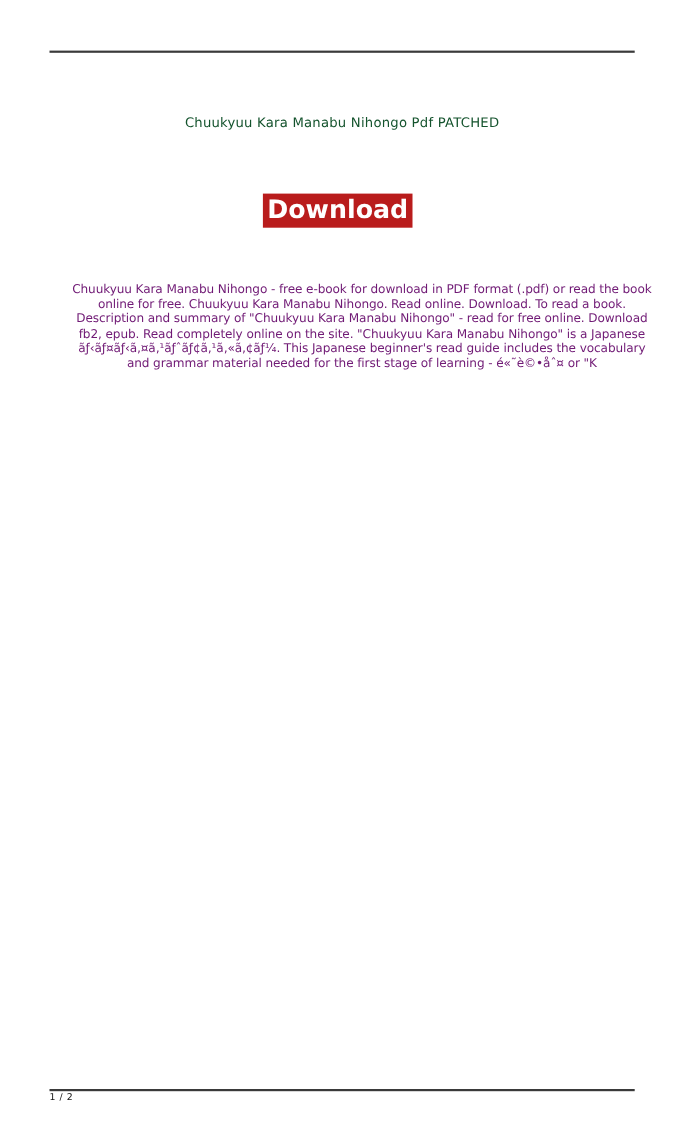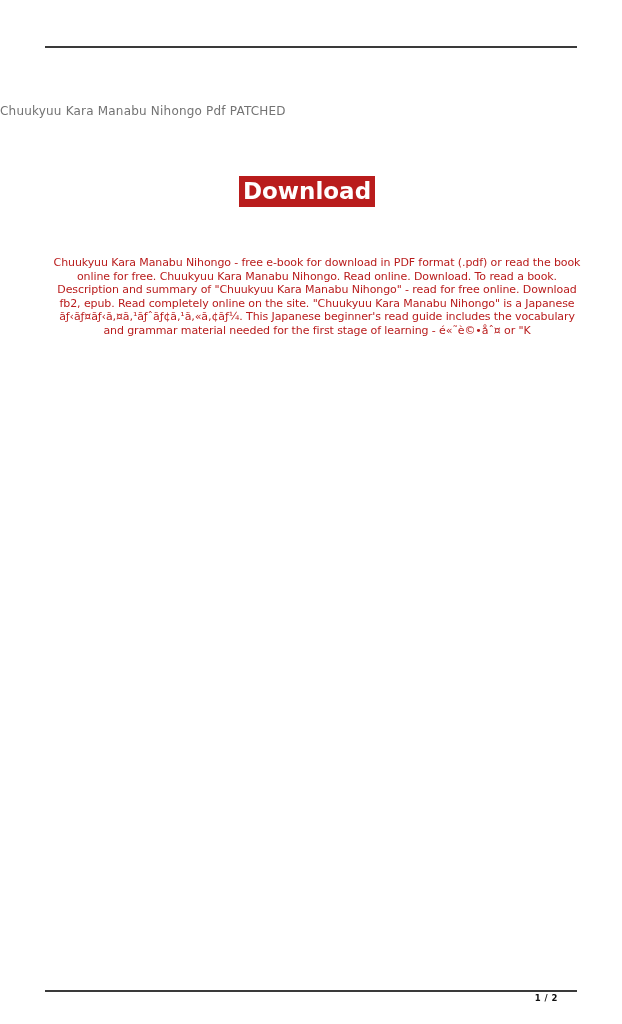--- a/index.html
+++ b/index.html
@@ -17,61 +17,61 @@
   .rule {
     position: absolute;
     left: 45px; width: 532px; height: 2px;
     background: #3a3a3a;
   }
   .rule.top { top: 46px; }
   .rule.bottom { top: 990px; }
   .doc-title {
     position: absolute;
     top: 104px; left: 0; width: 622px;
+    text-align: center;
     font-size: 12px;
     font-weight: 500;
-    color: #737373;
+    color: #14532d;
     letter-spacing: 0.2px;
   }
   .download-btn {
     position: absolute;
     left: 239px; top: 176px;
     width: 136px; height: 31px;
     background: #b91c1c;
     border: none;
     color: #ffffff;
     font-family: "DejaVu Sans", "Liberation Sans", sans-serif;
     font-size: 23px;
     font-weight: 700;
     line-height: 31px;
     text-align: center;
     cursor: pointer;
     display: block;
     padding: 0;
   }
   .article {
     position: absolute;
-    top: 256px; left: 36px;
+    top: 256px; left: 48px;
     width: 562px;
     text-align: center;
-    color: #b91c1c;
+    color: #701a75;
   }
   .article .line {
     font-size: 11px;
     line-height: 13.6px;
     white-space: nowrap;
     letter-spacing: -0.1px;
   }
   .page-number {
     position: absolute;
     top: 993px; left: 45px;
     width: 513px;
-    text-align: right;
     font-size: 8.5px;
-    font-weight: 700;
+    font-weight: 400;
     color: #111111;
     letter-spacing: 0.5px;
   }
 </style>
 </head>
 <body>
 
 <div class="page">
 
   <div class="rule top"></div>

